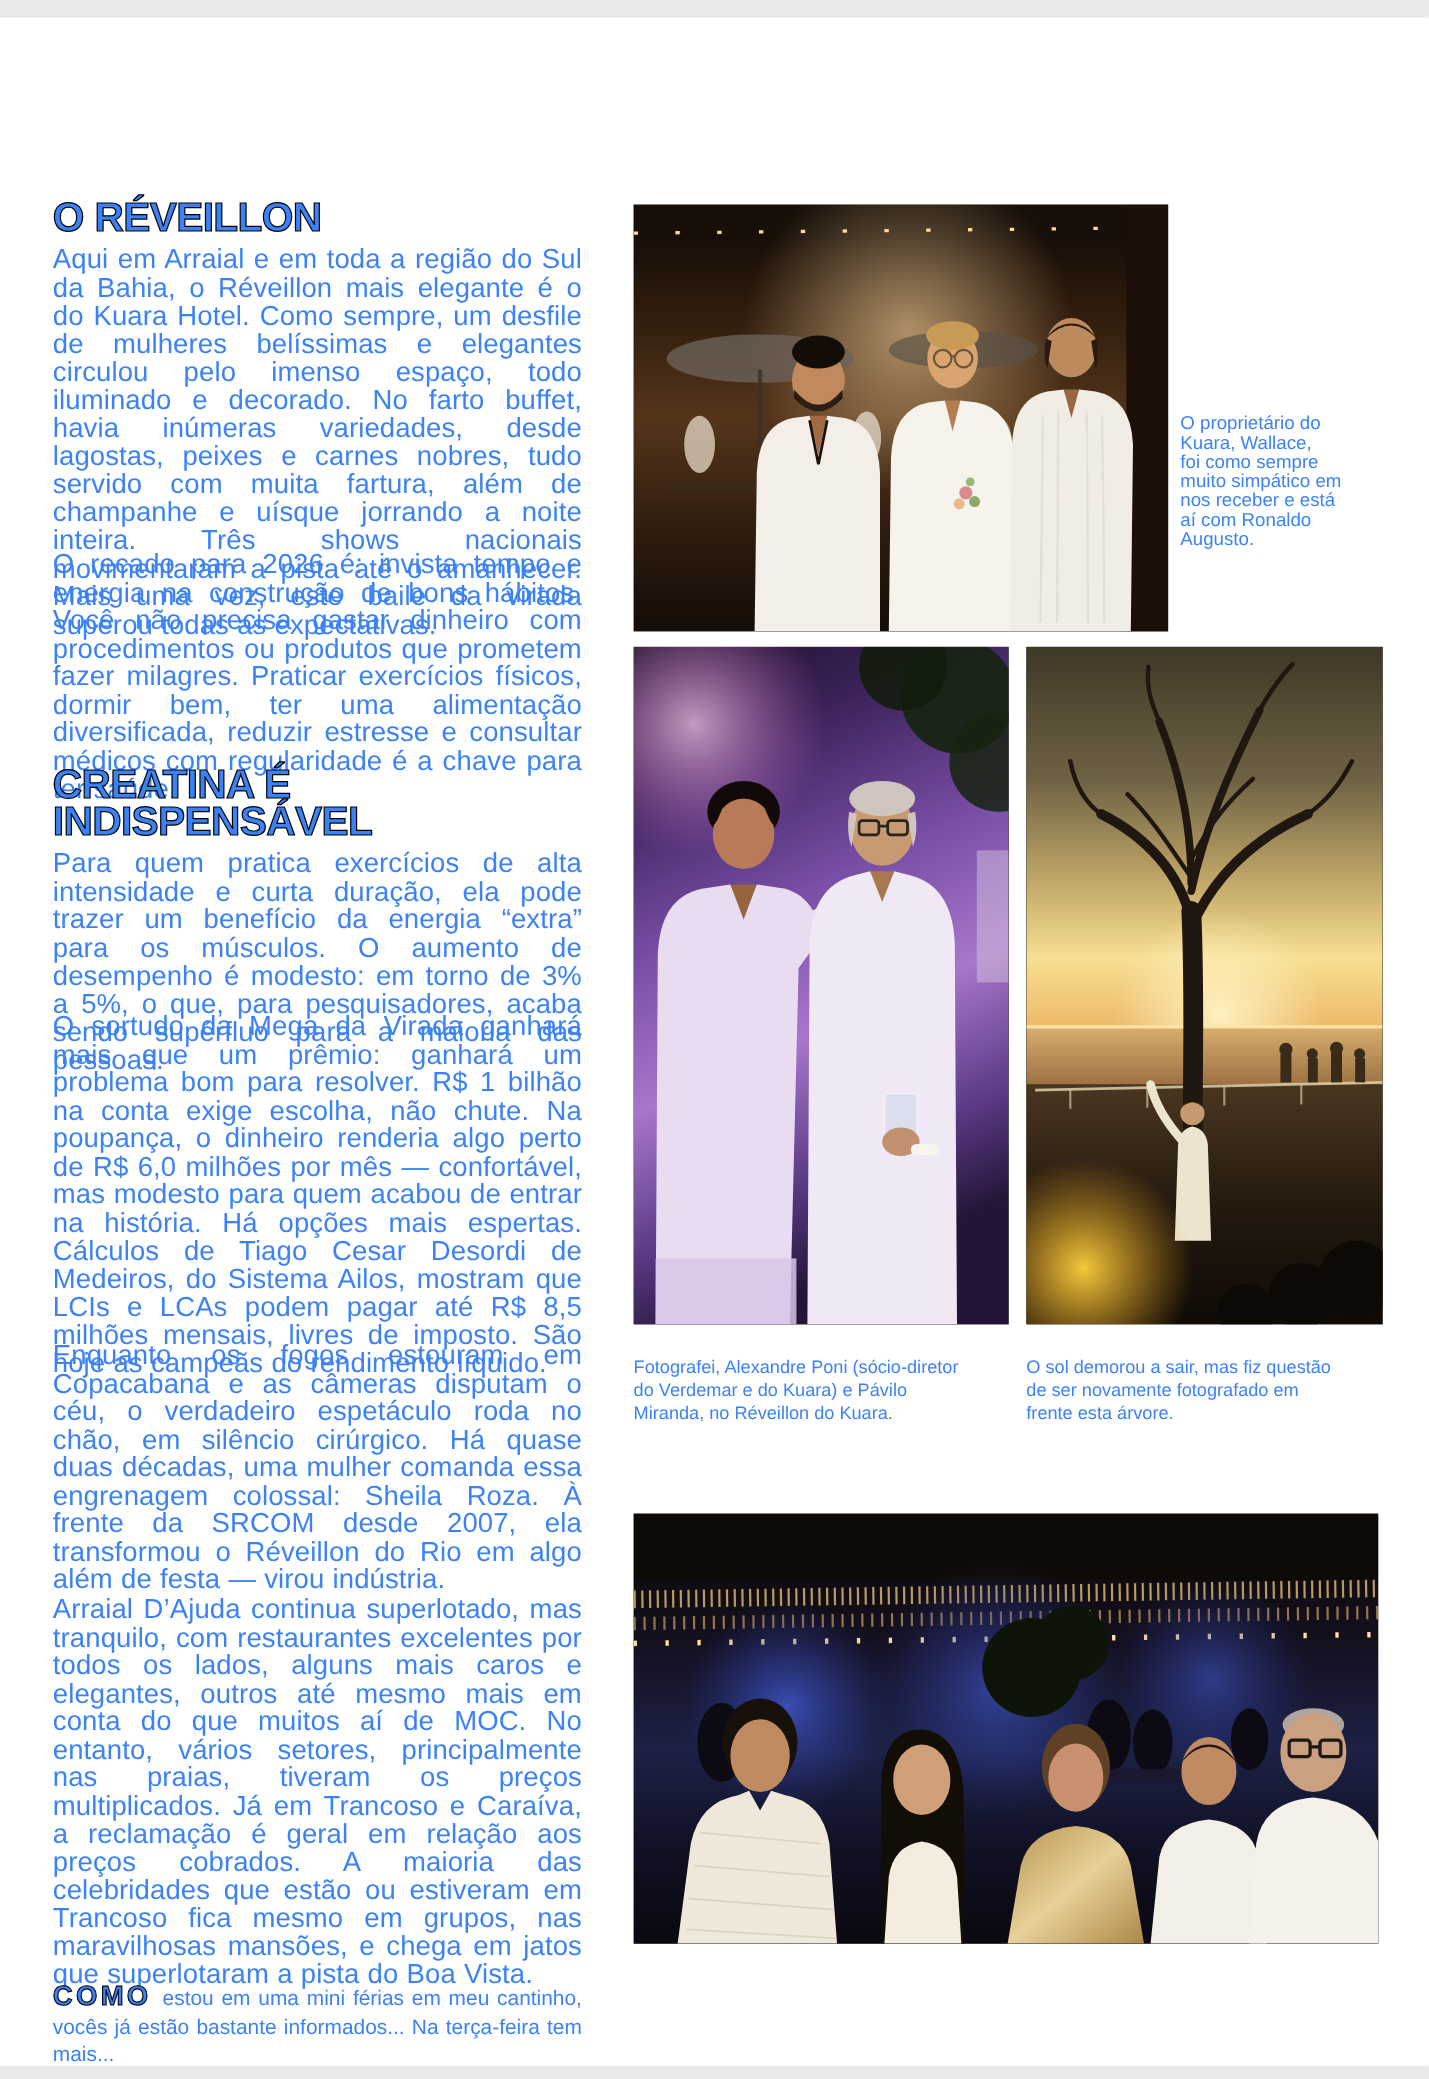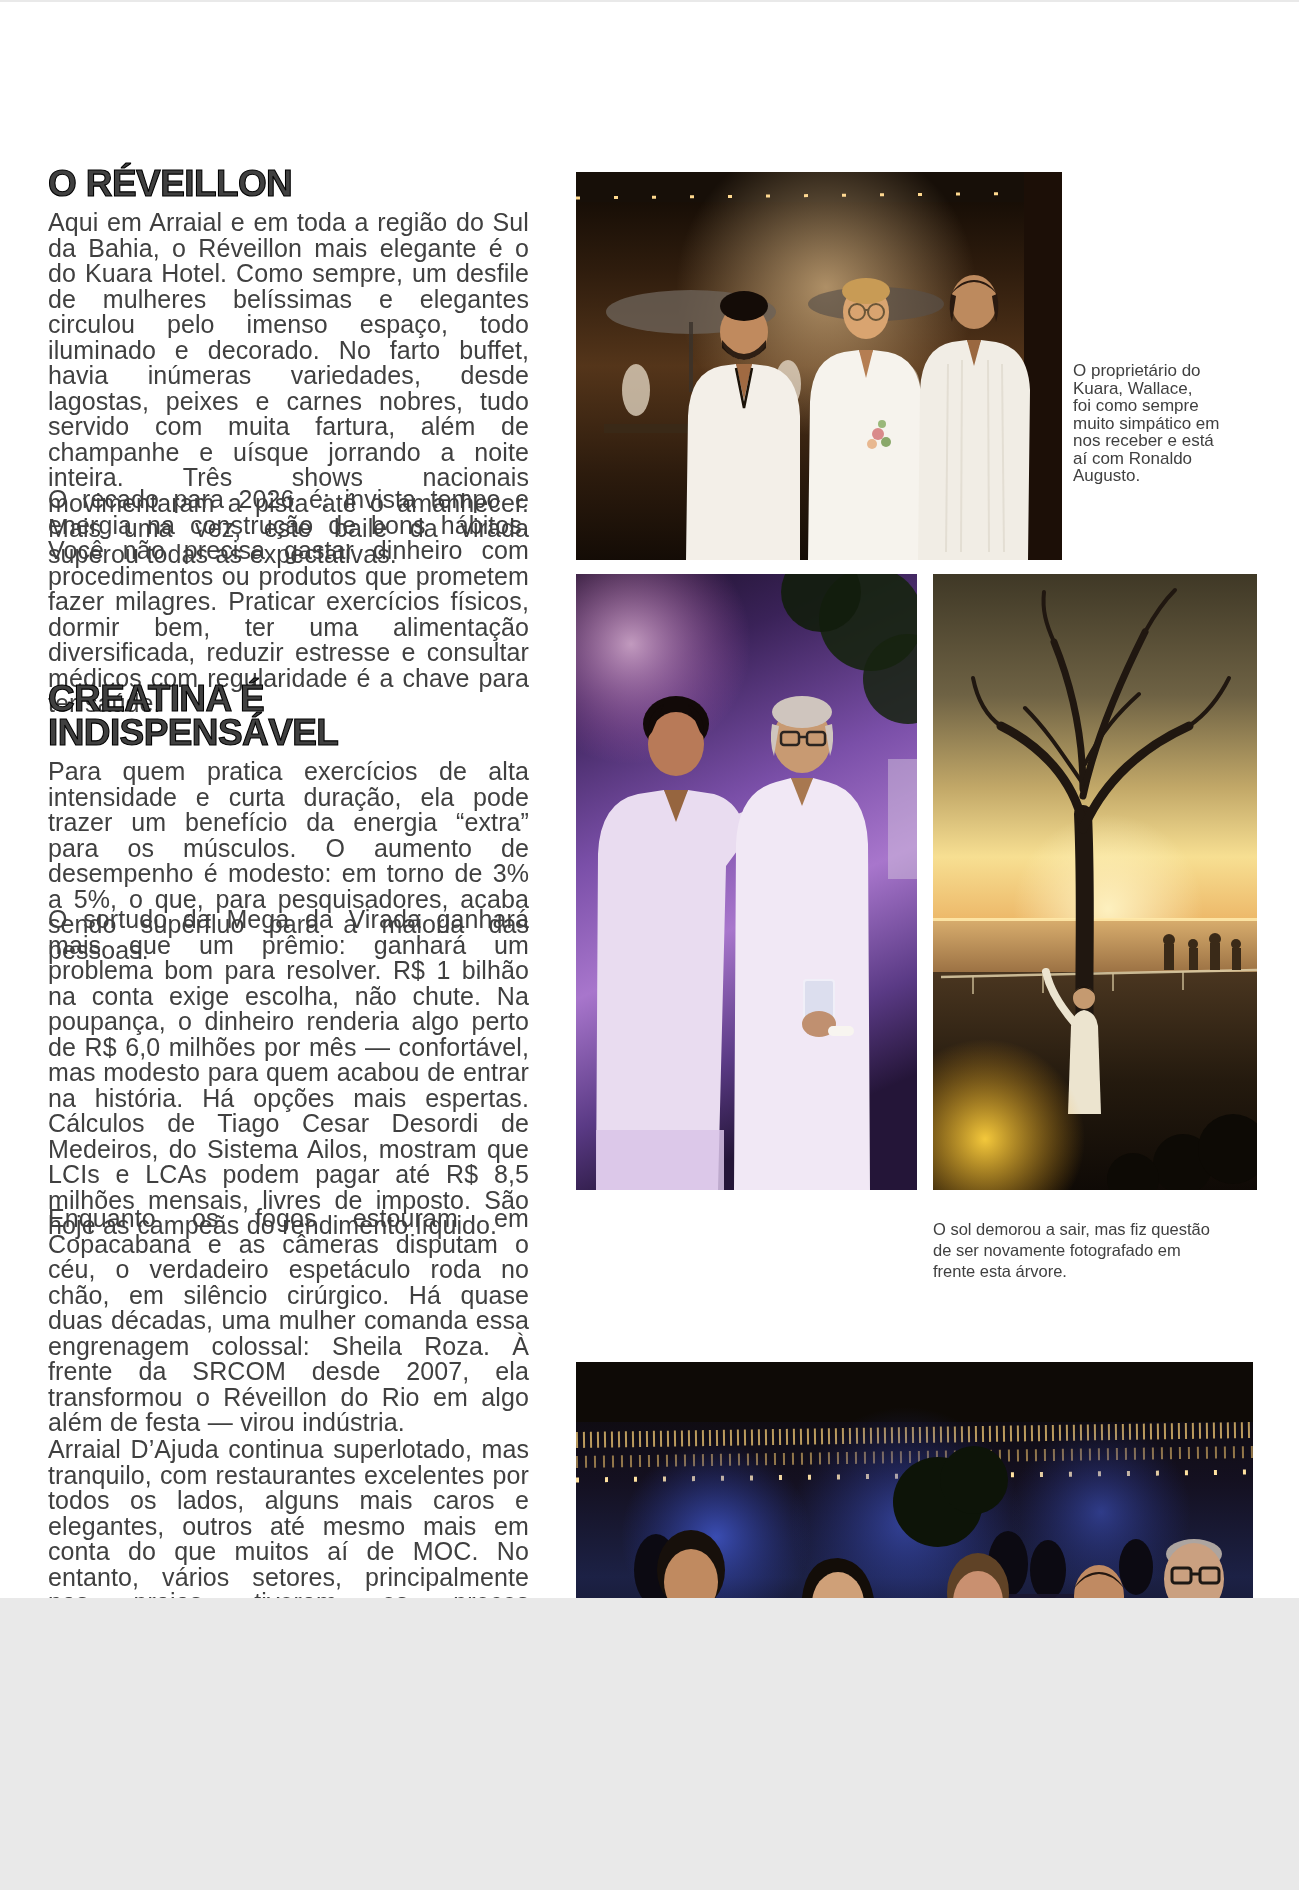--- a/index.html
+++ b/index.html
@@ -1,17 +1,17 @@
 <!DOCTYPE html>
 <html lang="pt"><head>
 <meta charset="utf-8">
 <style>
   html,body{margin:0;padding:0;background:#e9e9e9}
-  .page{position:relative;width:1299px;height:1596px;margin:2px auto;background:#ffffff;
-        font-family:"Liberation Sans",sans-serif;color:#404040;overflow:hidden}
+  .page{position:relative;width:1299px;height:1862px;margin:16px auto;background:#ffffff;
+        font-family:"Liberation Sans",sans-serif;color:#3b82f6;overflow:hidden}
   .sec{position:absolute;left:48px;width:481px}
   .head{margin:0;font-weight:bold;font-size:37px;line-height:34px;letter-spacing:-0.6px;
         white-space:pre-line;-webkit-text-stroke:1.1px #000}
   .body{margin:9px 0 0;font-size:25px;line-height:25.5px;text-align:justify;
         hyphens:auto;-webkit-hyphens:auto;letter-spacing:0.1px;word-spacing:0.4px}
   .closing{position:absolute;left:48px;top:1768px;width:481px;font-size:19px;
         line-height:25.5px;text-align:justify}
   .closing .lead{font-weight:bold;font-size:25px;letter-spacing:3px;
         -webkit-text-stroke:1px #000;margin-right:10px}
   figure.photo{position:absolute;margin:0;overflow:hidden;background:#1a120a}
@@ -161,20 +161,23 @@
       <path d="M196,150 Q193,168 198,182 L203,152 Z" fill="#cfc5be"></path>
       <path d="M256,150 Q259,168 254,182 L249,152 Z" fill="#cfc5be"></path>
       <rect x="205" y="158" width="18" height="13" rx="3" fill="none" stroke="#2a2420" stroke-width="2.5"></rect>
       <rect x="231" y="158" width="18" height="13" rx="3" fill="none" stroke="#2a2420" stroke-width="2.5"></rect>
       <line x1="223" y1="163" x2="231" y2="163" stroke="#2a2420" stroke-width="2.5"></line>
       <rect x="228" y="406" width="30" height="48" rx="3" fill="#cfd8ea" opacity=".6" stroke="#f0f4fa" stroke-width="2"></rect>
       <ellipse cx="243" cy="450" rx="17" ry="13" fill="#c09070"></ellipse>
       <rect x="252" y="452" width="26" height="10" rx="5" fill="#f8f5f0"></rect>
     </svg>
   </figure>
+  <div class="cap" style="left:576px;top:1217px;width:350px">Fotografei, Alexandre Poni (sócio-diretor
+do Verdemar e do Kuara) e Pávilo
+Miranda, no Réveillon do Kuara.</div>
 
   <figure class="photo" style="left:933px;top:572px;width:324px;height:616px">
     <svg viewBox="0 0 324 616">
       <defs>
         <linearGradient id="g3" x1="0" y1="0" x2="0" y2="1">
           <stop offset="0" stop-color="#3f3826"></stop>
             <stop offset=".35" stop-color="#6e6244"></stop>
           <stop offset=".62" stop-color="#c2a868"></stop>
             <stop offset=".82" stop-color="#f7df92"></stop>
           <stop offset="1" stop-color="#edb96a"></stop>

